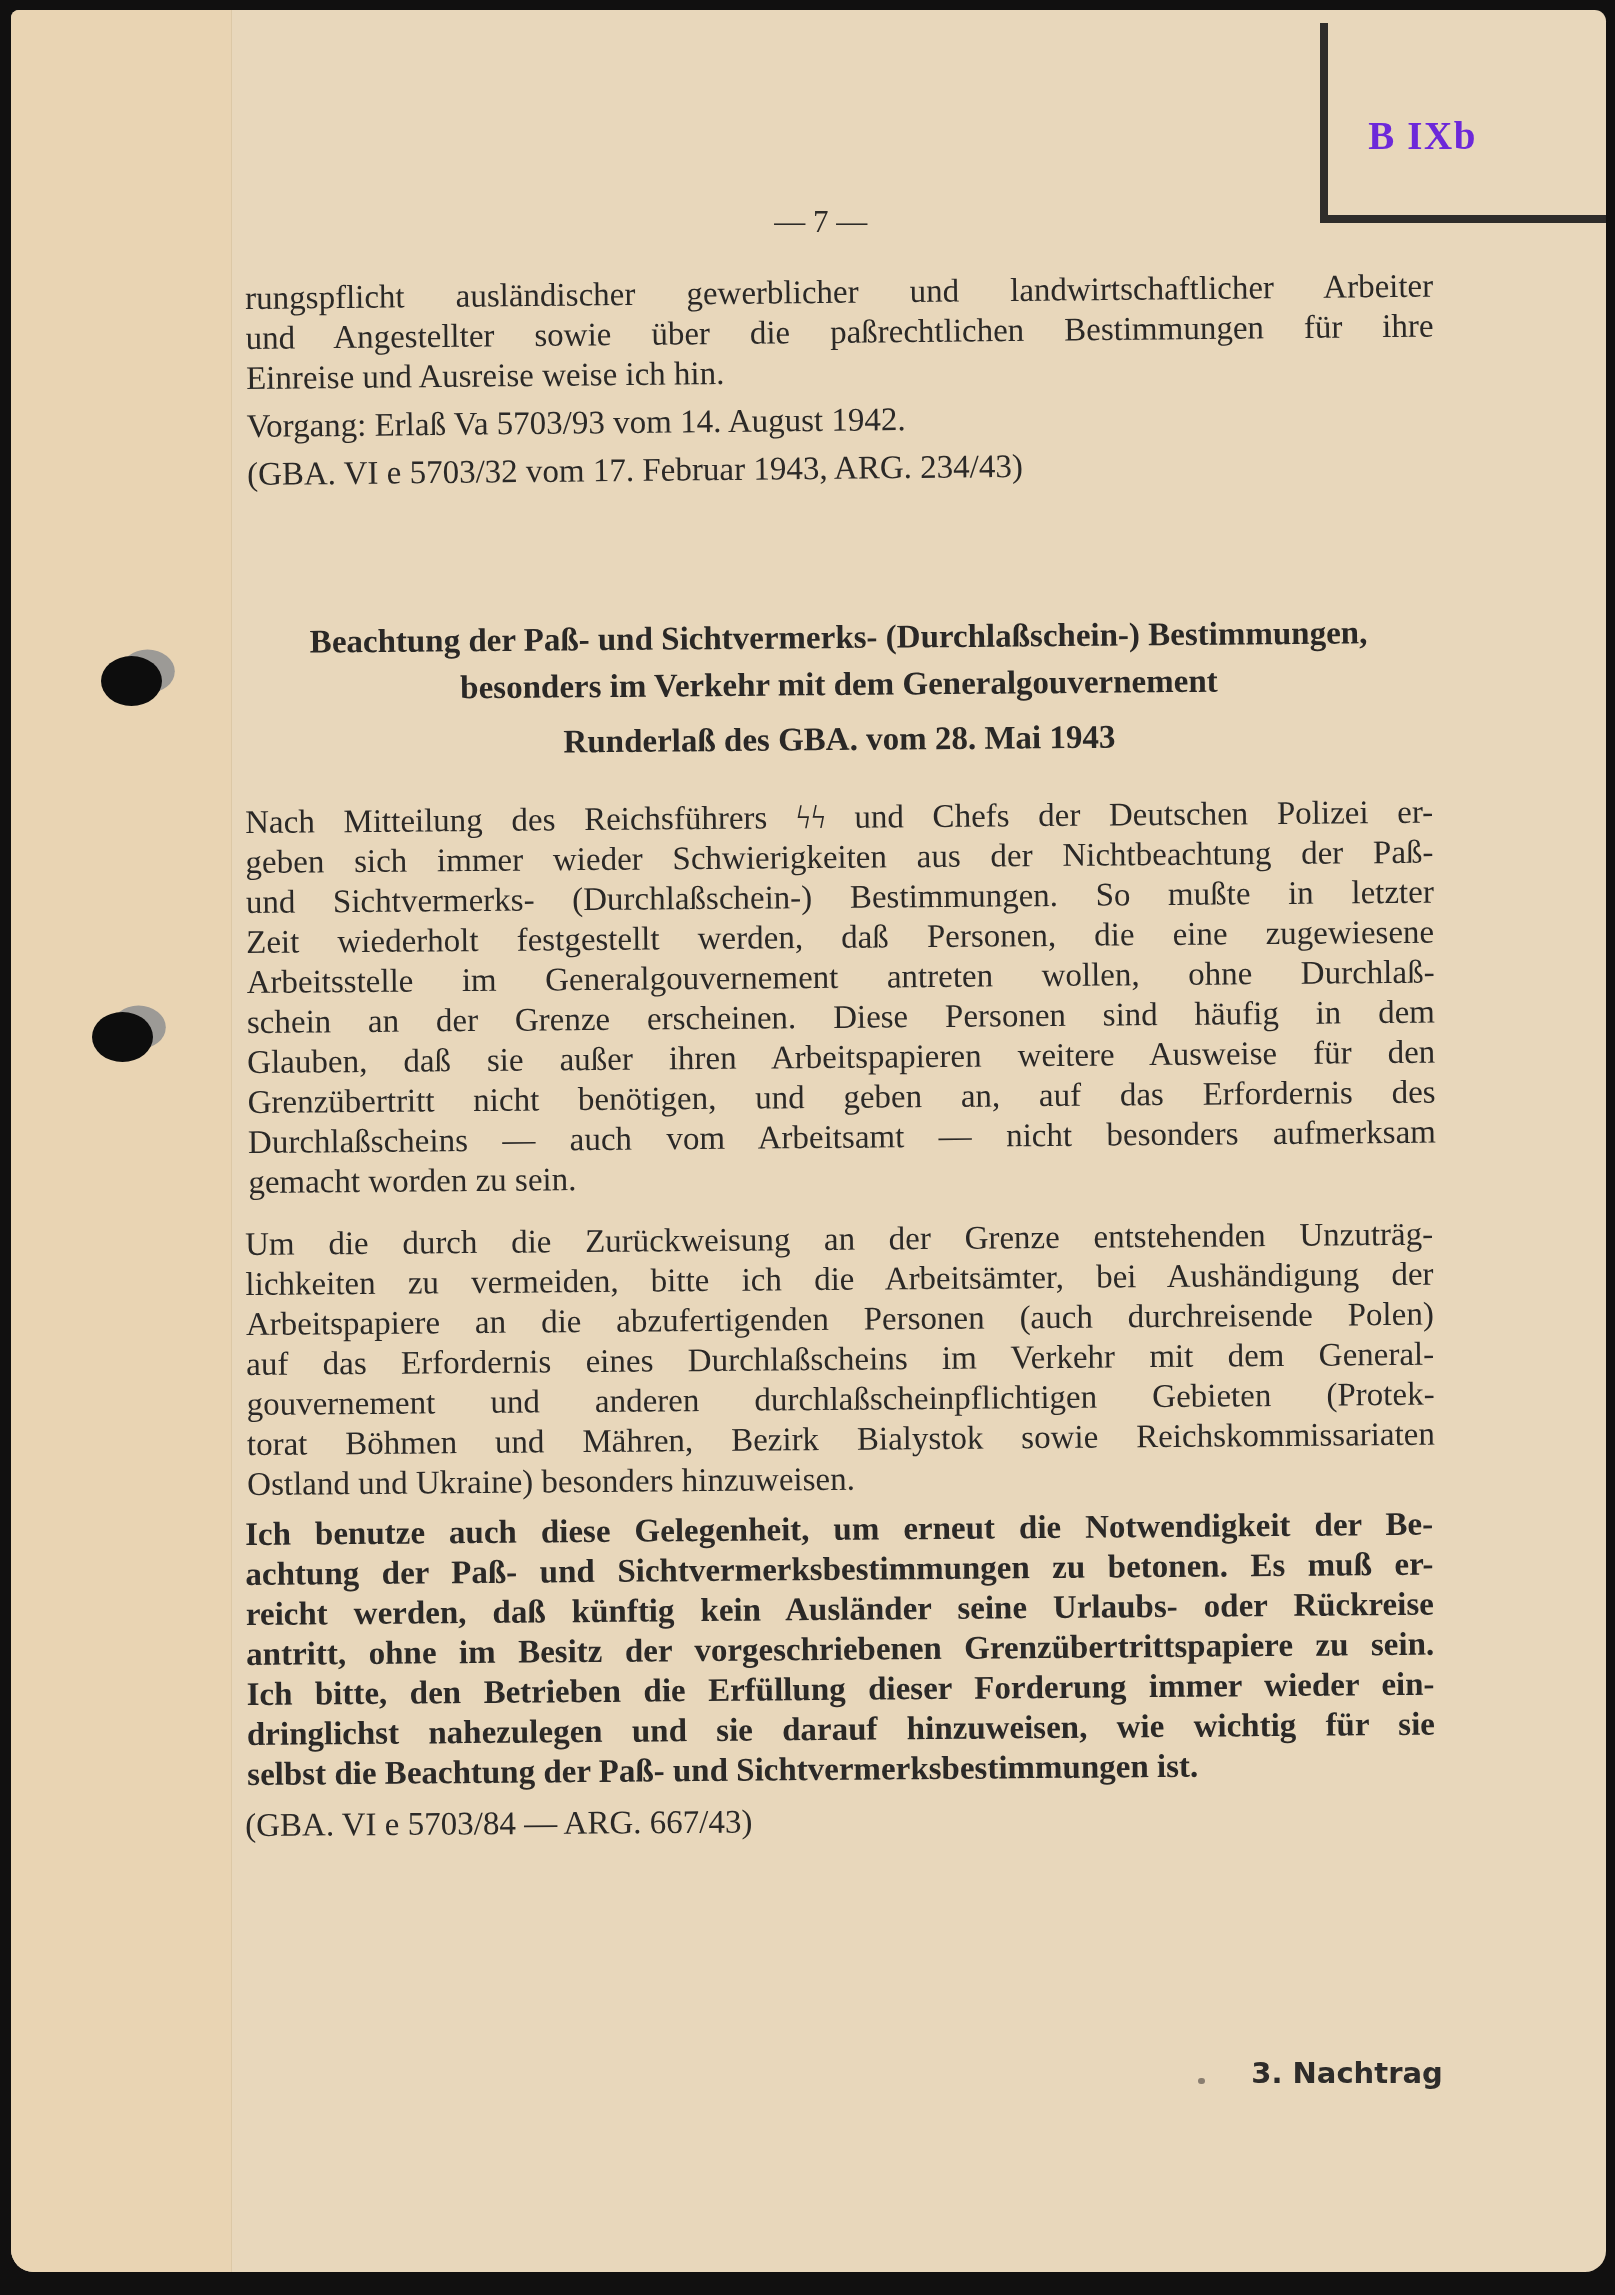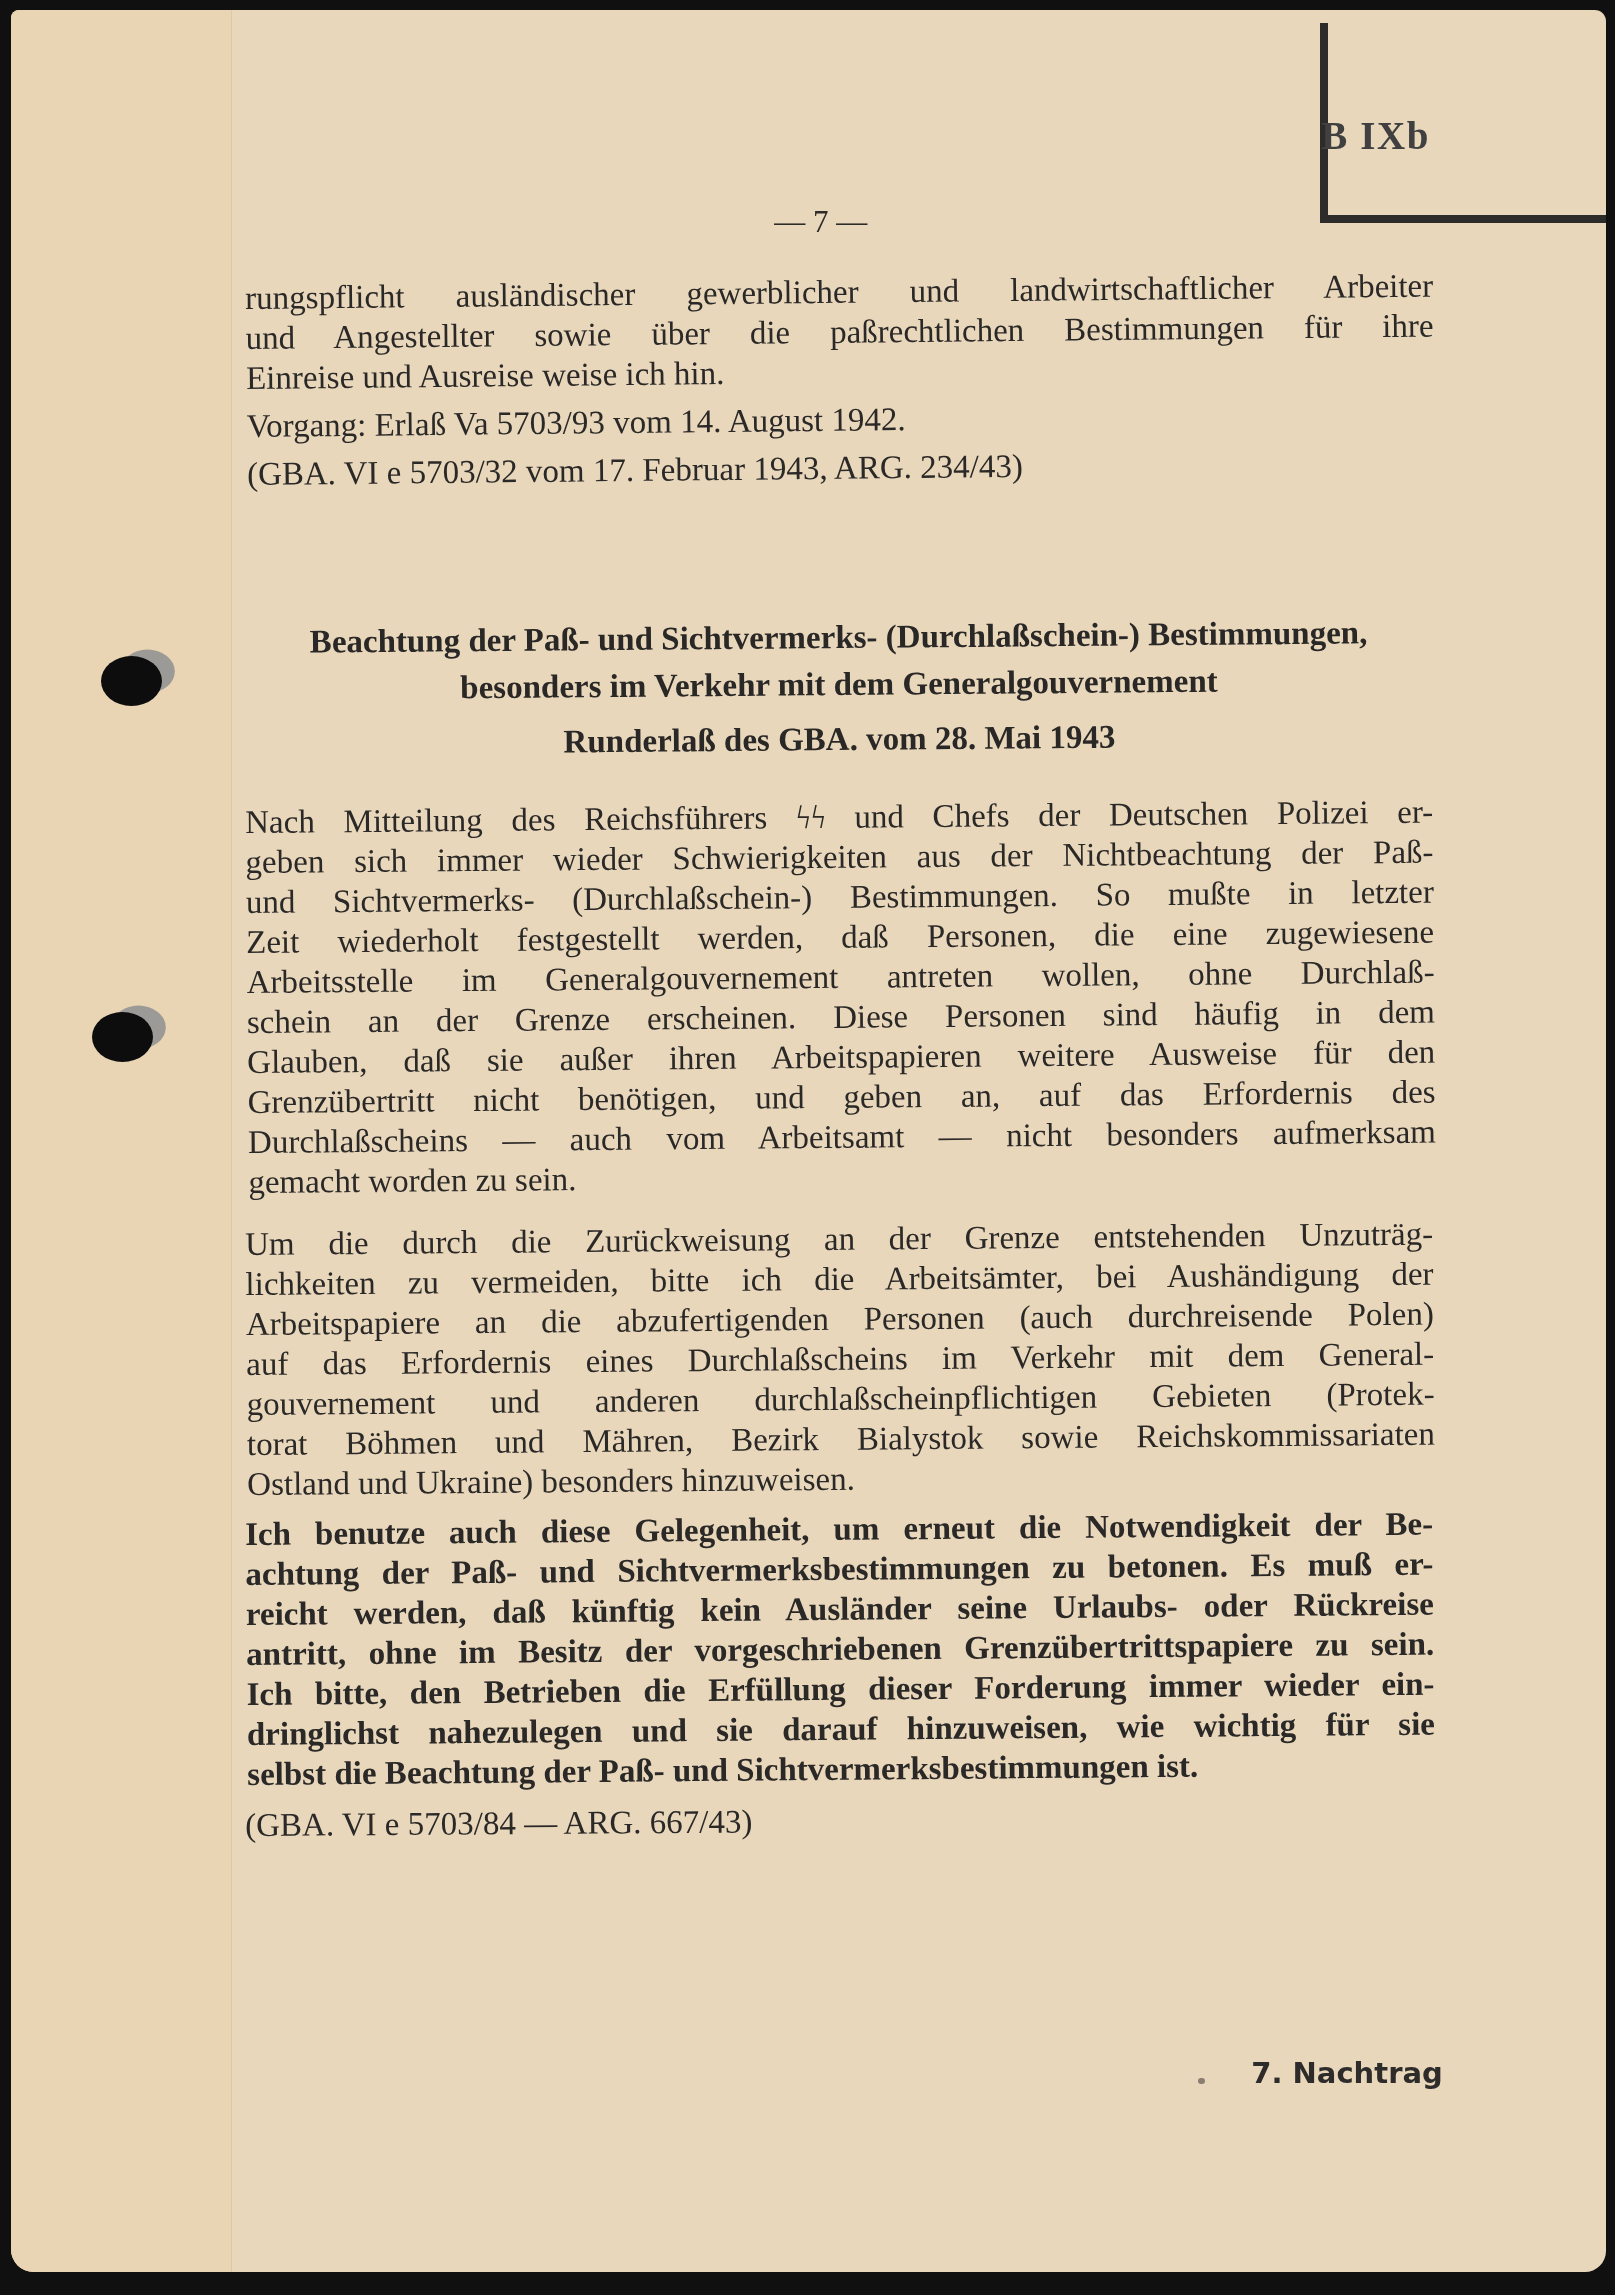--- a/index.html
+++ b/index.html
@@ -24,23 +24,23 @@
   }
   .tab-frame-v {
     position: absolute; left: 1309px; top: 13px;
     width: 8px; height: 199px; background: #2e2c2a;
   }
   .tab-frame-h {
     position: absolute; left: 1309px; top: 205px;
     width: 307px; height: 8px; background: #2e2c2a;
   }
   .section-code {
-    position: absolute; left: 1310px; top: 103px;
+    position: absolute; left: 1357px; top: 103px;
     font-family: "Liberation Serif", serif; font-weight: bold;
-    font-size: 39px; color: #404040; letter-spacing: 1.6px;
+    font-size: 39px; color: #6d28d9; letter-spacing: 1.6px;
   }
   .page-number {
     position: absolute; left: 0; width: 1595px; top: 194px;
     text-align: center; padding-left: 24px; box-sizing: border-box;
     font-family: "Liberation Serif", serif; font-size: 31px; color: #2d2b28;
   }
   .text {
     position: absolute; left: 234px; width: 1188px;
     font-family: "Liberation Serif", serif;
     color: #2b2927; font-size: 33px; line-height: 40px;
@@ -135,15 +135,15 @@
     <span class="line">Ich bitte, den Betrieben die Erfüllung dieser Forderung immer wieder ein-</span>
     <span class="line">dringlichst nahezulegen und sie darauf hinzuweisen, wie wichtig für sie</span>
     <span class="line last">selbst die Beachtung der Paß- und Sichtvermerksbestimmungen ist.</span>
   </div>
 
   <div class="text ref2">
     <span class="line last">(GBA. VI e 5703/84 — ARG. 667/43)</span>
   </div>
 
   <div class="speck" style="left:1187px; top:2068px;"></div>
-  <div class="supplement">7. Nachtrag</div>
+  <div class="supplement">3. Nachtrag</div>
 </div>
 
 
 </body></html>

